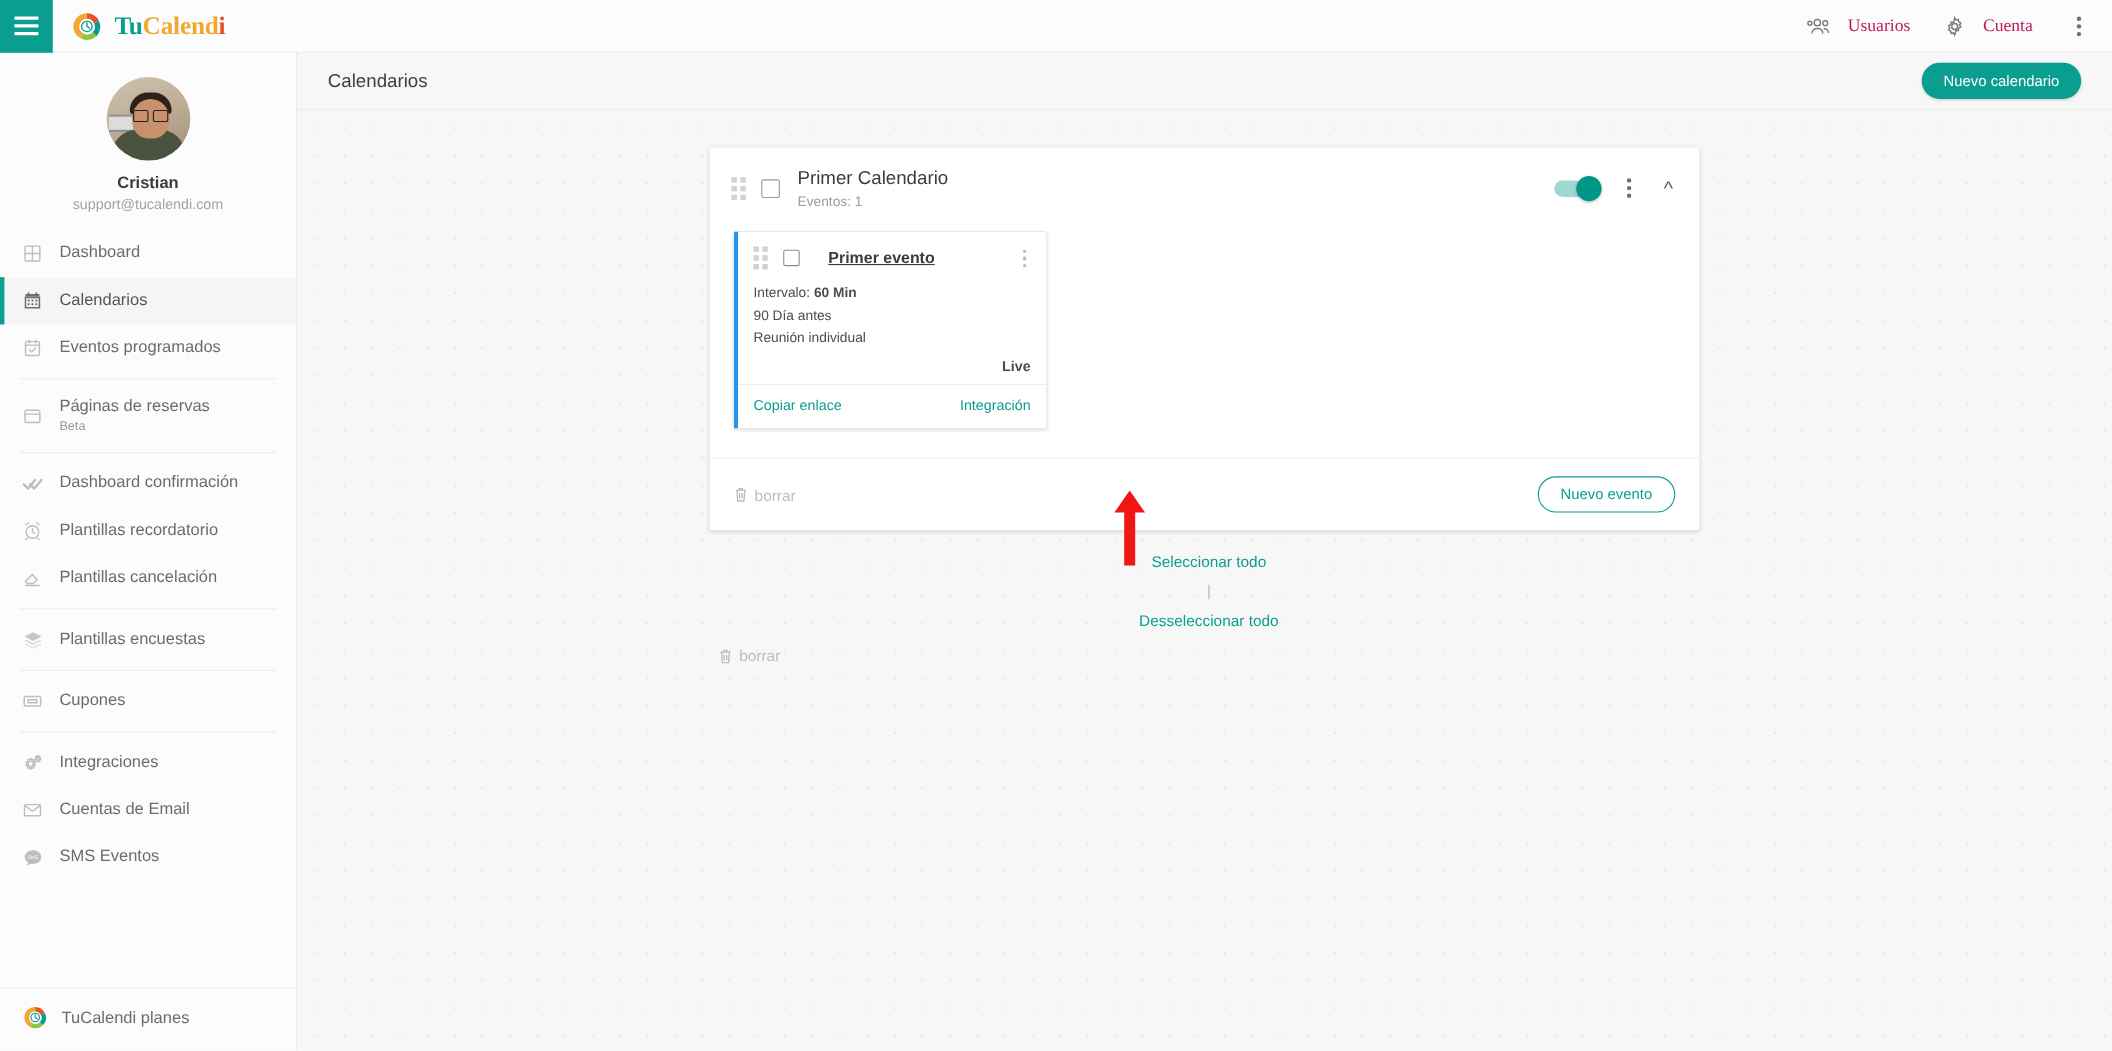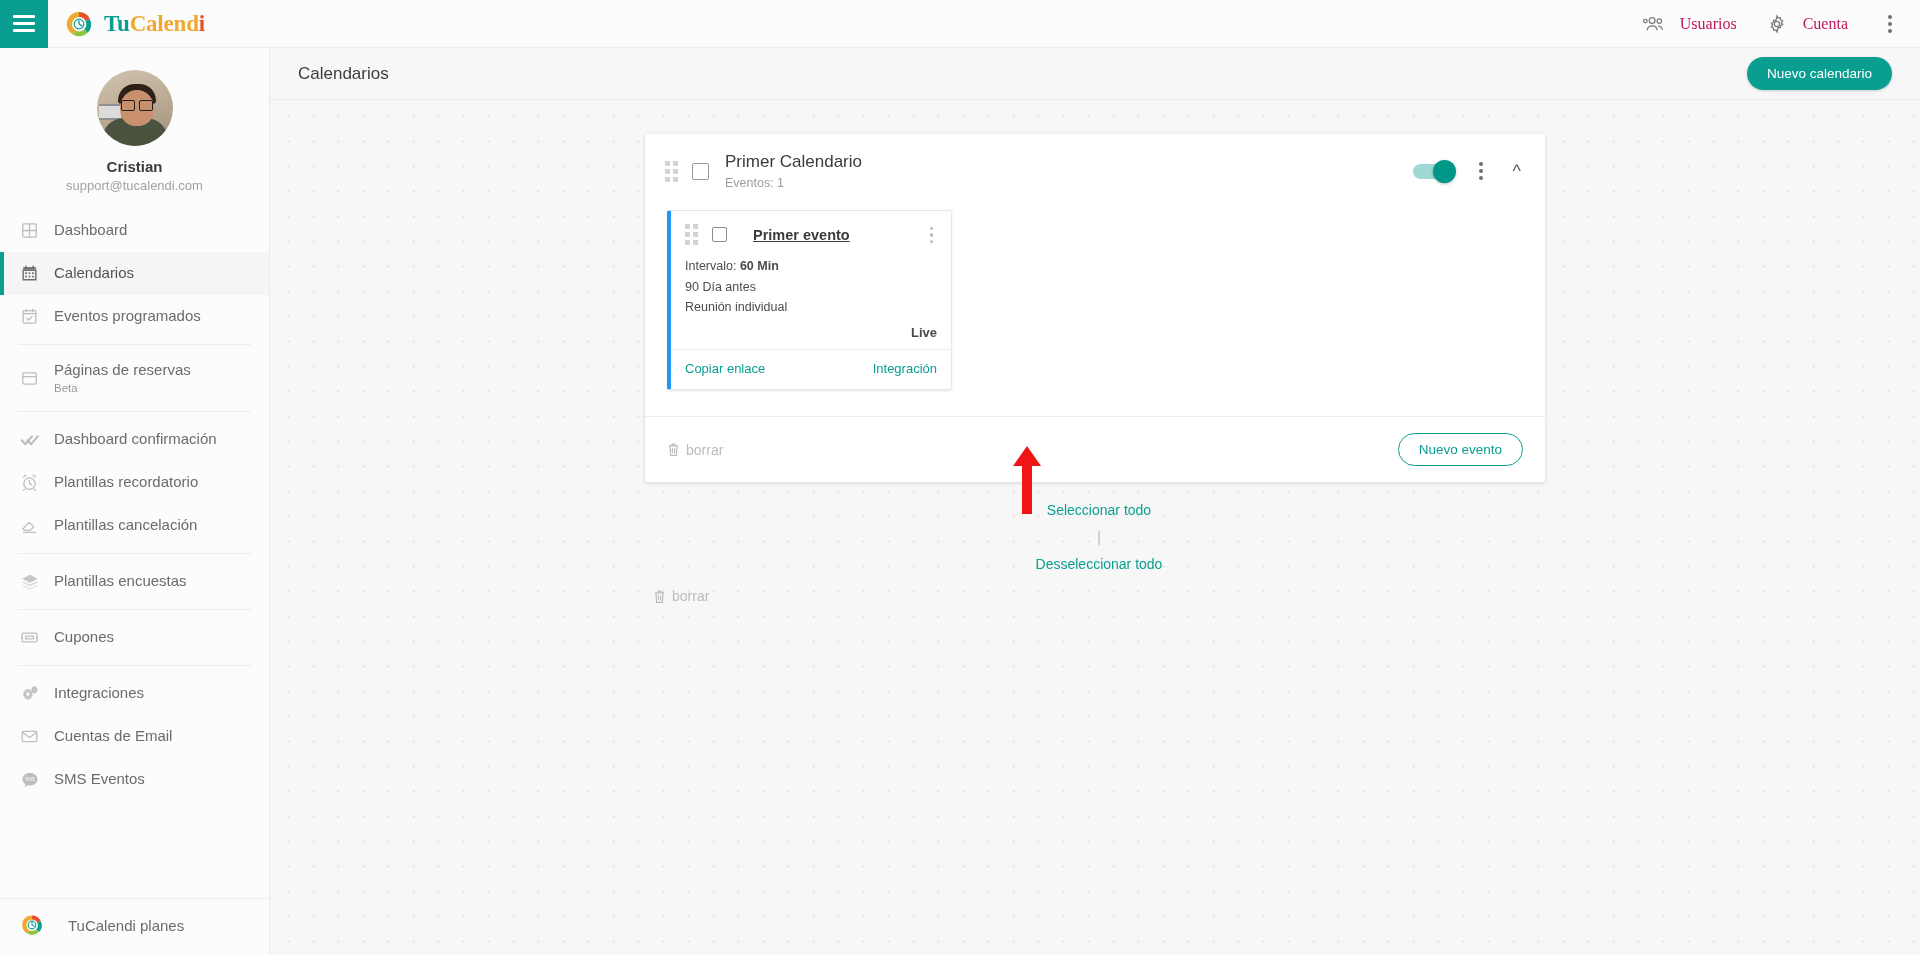--- a/index.html
+++ b/index.html
@@ -67,21 +67,21 @@
   .nav-item.active::before {
     content: ""; position: absolute; left: 0; top: 0; bottom: 0; width: 4px; background: #0a9e91;
   }
   .nav-ico { width: 34px; flex: none; display: flex; align-items: center; color: #bdbdbd; }
   .nav-item.active .nav-ico { color: #6e6e6e; }
   .nav-label-wrap { display: flex; flex-direction: column; line-height: 1.25; }
   .nav-sub { font-size: 11.5px; color: #9a9a9a; margin-top: 1px; }
   .nav-div { height: 1px; background: #ededed; margin: 6px 18px; }
   .sidebar-bottom {
     border-top: 1px solid #ededed; padding: 14px 0 18px 20px;
-    display: flex; align-items: center; gap: 24px; cursor: pointer;
+    display: flex; align-items: center; gap: 12px; cursor: pointer;
     color: #6b6b6b; font-size: 15px;
   }
 
   
   .main {
     position: absolute; top: 48px; left: 270px; width: 1650px; height: 907px;
     background-color: #f7f7f7;
     background-image: radial-gradient(#e6e6e6 1.1px, transparent 1.2px);
     background-size: 25px 25px; background-position: 6px 6px;
     overflow: hidden;

